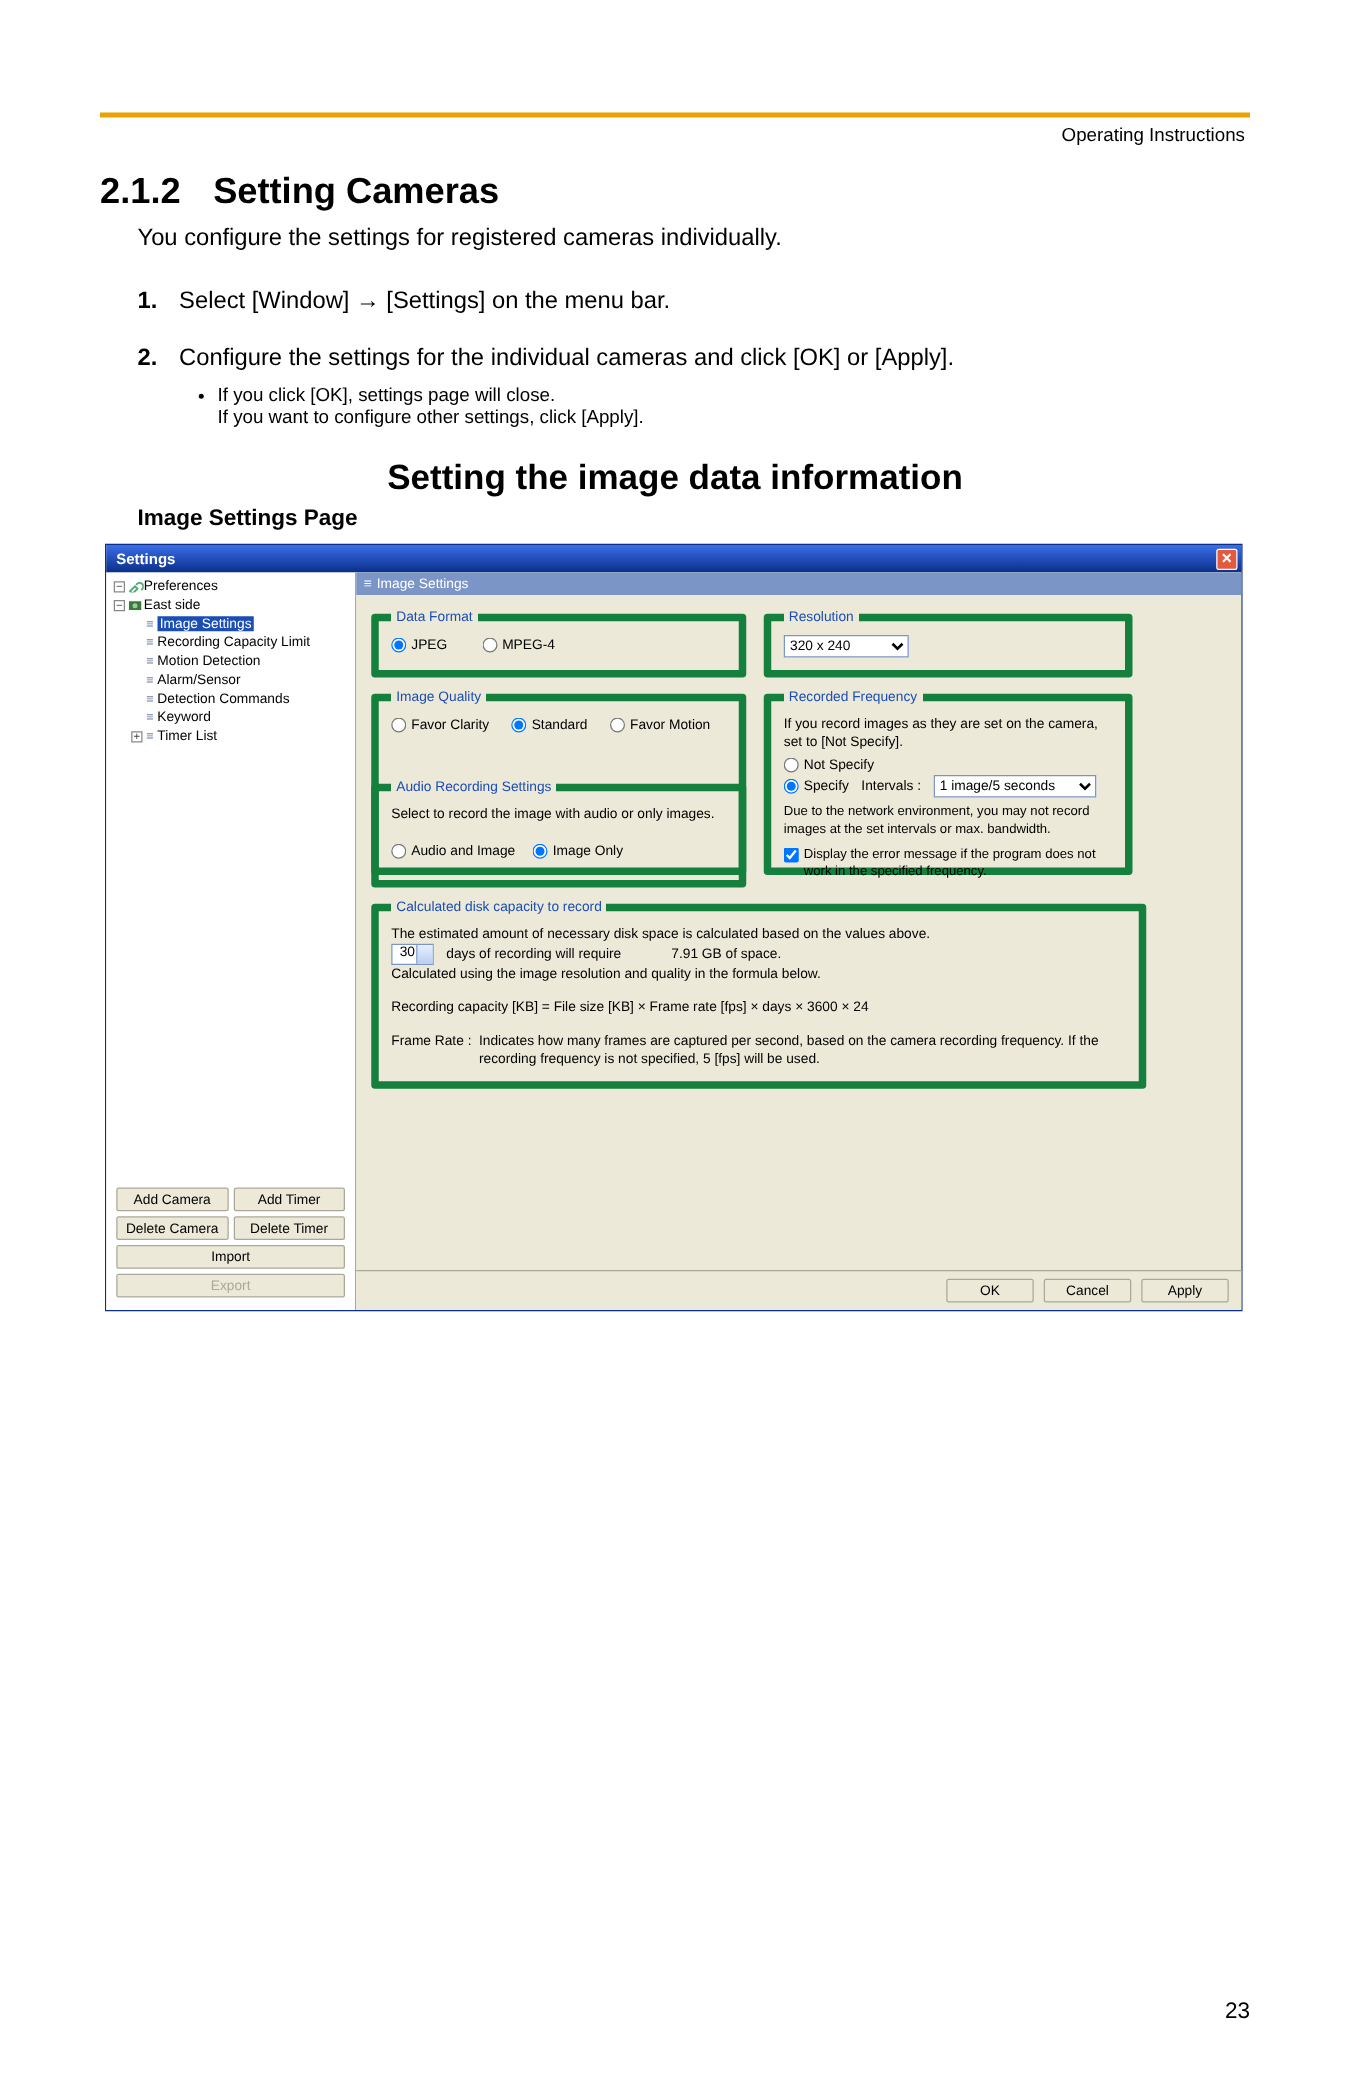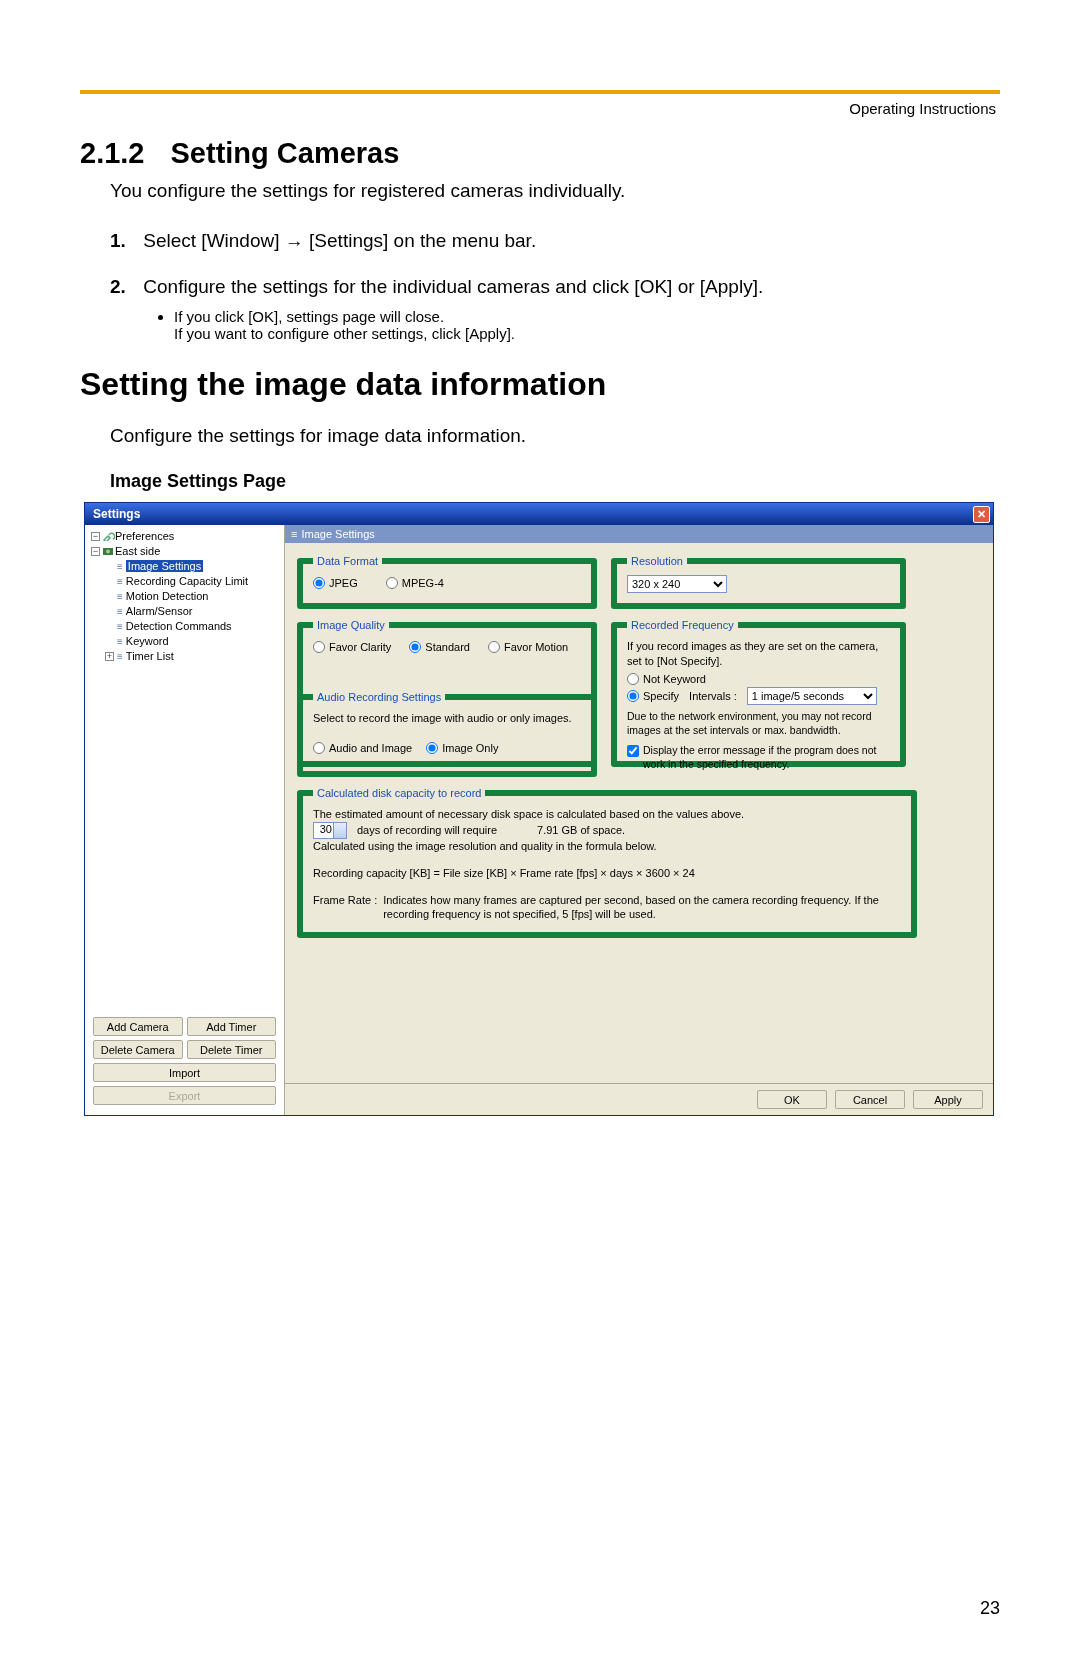--- a/index.html
+++ b/index.html
@@ -44,25 +44,26 @@
   ol.steps .sn { font-weight: bold; display:inline-block; width:28px;}
   ol.steps .arrow { font-family: sans-serif; }
   ul.sub {
     list-style: disc;
     margin-left: 64px;
     margin-top: 10px;
     font-size:15px;
   }
   ul.sub li { margin-bottom:0; }
   h3.subhead {
-    font-size: 32px;
+    font-size: 28px;
     font-weight: bold;
     margin-left: 0px;
     margin-top: 20px;
-    margin-bottom: 22px;
+    margin-bottom: 6px;
+    text-align: center;
   }
   .subintro {
     font-size: 19px;
     margin-left: 30px;
     margin-bottom: 24px;
   }
   .figlabel {
     font-size: 18px;
     font-weight: bold;
     margin-left: 30px;
@@ -286,21 +287,20 @@
       <ul class="sub">
         <li>
           <span>If you click [OK], settings page will close.</span><br>
           <span>If you want to configure other settings, click [Apply].</span>
         </li>
       </ul>
     </li>
   </ol>
 
   <h3 class="subhead">Setting the image data information</h3>
-  <p class="subintro">Configure the settings for image data information.</p>
   <div class="figlabel">Image Settings Page</div>
 
   <div class="dialog">
     <div class="titlebar">
       <span>Settings</span>
       <div class="closebtn">✕</div>
     </div>
     <div class="dialog-body">
       <div class="sidebar">
         <div class="tree-row">
@@ -416,21 +416,21 @@
                   <span>Favor Motion</span>
               </label>
             </div>
           </fieldset>
 
           <fieldset class="grp col-right" style="height:148px">
             <legend>Recorded Frequency</legend>
             <div class="note">If you record images as they are set on the camera, set to [Not Specify].</div>
             <label class="radio-row" style="margin-top:4px">
               <input type="radio" style="">
-                <span>Not Keyword</span>
+                <span>Not Specify</span>
             </label>
             <div class="radio-row" style="gap:10px">
               <label class="radio-row">
                 <input type="radio" checked="" style="">
                   <span>Specify</span>
               </label>
               <span>Intervals :</span>
               <select class="winsel" style="width:130px">
                 <option>1 image/5 seconds</option>
               </select>

